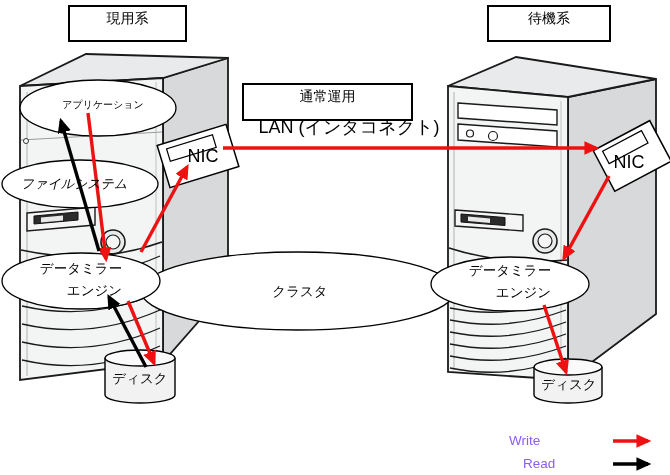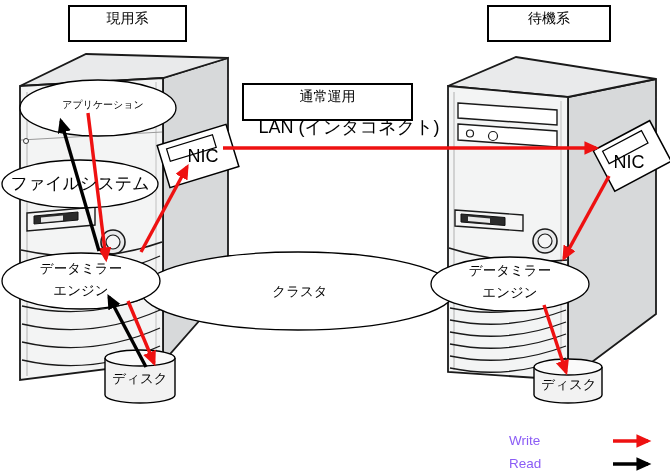--- a/index.html
+++ b/index.html
@@ -25,21 +25,21 @@
     background:#fff;
     border:2px solid #000;
     box-sizing:border-box;
     display:flex;
     justify-content:center;
     align-items:flex-start;
     padding-top:3px;
     font-size:14px;
     color:#000;
   }
-  .twoline{line-height:22px;}
+  .twoline{line-height:22px;text-align:right;}
   .legendtxt{
     position:absolute;
     font-size:13.5px;
     color:#8b5cf6;
     transform:translate(0,-50%);
   }
 </style>
 </head>
 <body>
 
@@ -149,33 +149,33 @@
   <div class="titlebox" style="left:242px;top:55px;width:171px;height:38px;margin-top:28px;">
     <span>通常運用</span>
   </div>
 
   <div class="lbl" style="left:349px;top:128px;">LAN (インタコネクト)</div>
 
   <div class="lbl" style="left:203px;top:157px;">NIC</div>
   <div class="lbl" style="left:629px;top:163px;">NIC</div>
 
   <div class="lbl" style="left:103px;top:104px;font-size:10px;">アプリケーション</div>
-  <div class="lbl" style="left:80px;top:184px;font-size:17px;">ファイルシステム</div>
+  <div class="lbl" style="left:74px;top:184px;font-size:13px;font-style:italic;">ファイルシステム</div>
 
   <div class="lbl twoline" style="left:81px;top:280px;font-size:13.5px;">
     <div>データミラー</div>
     <div>エンジン</div>
   </div>
 
   <div class="lbl twoline" style="left:510px;top:282px;font-size:13.5px;">
     <div>データミラー</div>
     <div>エンジン</div>
   </div>
 
   <div class="lbl" style="left:300px;top:292px;font-size:13.5px;font-family:Liberation Serif, serif;">クラスタ</div>
 
   <div class="lbl" style="left:140px;top:379px;font-size:13.5px;">ディスク</div>
   <div class="lbl" style="left:569px;top:385px;font-size:13.5px;">ディスク</div>
 
   <div class="legendtxt" style="left:509px;top:440px;">Write</div>
-  <div class="legendtxt" style="left:509px;top:463px;">Read</div>
+  <div class="legendtxt" style="left:523px;top:463px;">Read</div>
 
 </div>
 
 </body></html>

